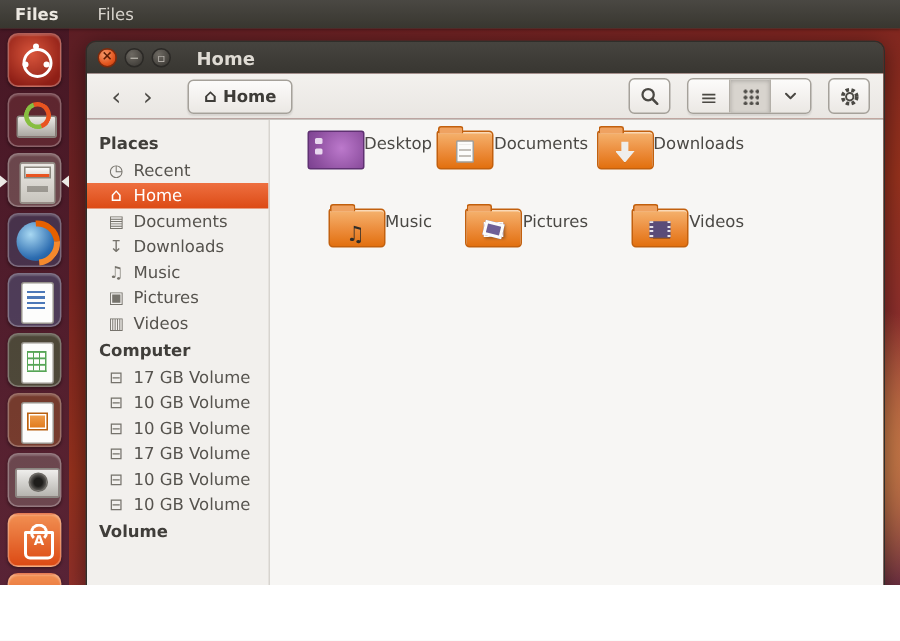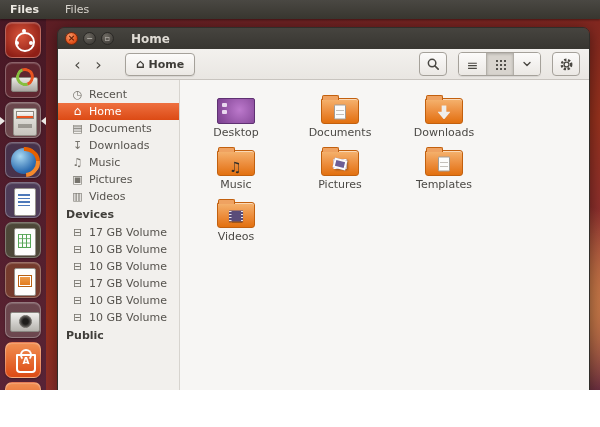--- a/index.html
+++ b/index.html
@@ -128,21 +128,21 @@
   .sic.download::before { content:"↧"; }
   .sic.music::before    { content:"♫"; }
   .sic.pictures::before { content:"▣"; }
   .sic.videos::before   { content:"▥"; }
   .sic.trash::before    { content:"▯"; }
   .sic.volume::before   { content:"⊟"; }
   .sic.computer::before { content:"⊡"; }
   .sic.network::before  { content:"⊞"; }
   .main { flex:1; background:#F7F6F4; padding:7px 0 0 4px; }
   .gridwrap { display:flex; flex-wrap:wrap; width:330px; }
-  .cell { width:104px; height:52px; display:flex; flex-direction:column; align-items:center; justify-content:flex-end; }
+  .cell { width:104px; height:52px; display:flex; flex-direction:row; align-items:flex-start; justify-content:flex-end; }
   .flabel { font-size:11px; color:#4B4945; line-height:13px; margin-top:2px; }
   .ficon { position:relative; width:38px; height:26px; }
   .ficon.folder { background:linear-gradient(180deg,#F5B36F 0%,#EC8C3B 55%,#E2700F 100%);
     border:1px solid #C2600E; border-radius:2px 3px 3px 3px; box-shadow:inset 0 1px 0 rgba(255,255,255,.5); }
   .ficon.folder::before { content:""; position:absolute; top:-4px; left:0; width:15px; height:4px;
     background:#EFA261; border:1px solid #C2600E; border-bottom:none; border-radius:2px 2px 0 0; }
   .ficon.desktop { background:radial-gradient(circle at 60% 45%, #BC79CC, #8D4F9F 70%, #7B4190);
     border:1px solid #5F3172; border-radius:2px; }
   .ficon.desktop::before { content:""; position:absolute; left:4px; top:4px; width:5px; height:4px;
     background:rgba(240,228,245,.92); box-shadow:0 7px 0 rgba(240,228,245,.92); border-radius:1px; }
@@ -266,20 +266,21 @@
         <svg width="15" height="15" viewBox="0 0 16 16">
           <circle cx="8" cy="8" r="5" fill="none" stroke="#4A4843" stroke-width="2.6" stroke-dasharray="2.4 1.7"></circle>
           <circle cx="8" cy="8" r="2.6" fill="none" stroke="#4A4843" stroke-width="1.4"></circle>
         </svg>
       </span>
     </div>
 
     <div class="wbody">
 
       <div class="sidebar">
+        <div class="shead">Places</div>
         <div>
 
             <div class="srow">
               <span class="sic recent"></span>
               <span>Recent</span>
             </div>
 
             <div class="srow selected">
               <span class="sic home"></span>
               <span>Home</span>
@@ -304,21 +305,21 @@
               <span class="sic pictures"></span>
               <span>Pictures</span>
             </div>
 
             <div class="srow">
               <span class="sic videos"></span>
               <span>Videos</span>
             </div>
 
           </div>
-        <div class="shead">Devices</div>
+        <div class="shead">Computer</div>
         <div>
 
             <div class="srow">
               <span class="sic volume"></span>
               <span>17 GB Volume</span>
             </div>
 
             <div class="srow">
               <span class="sic volume"></span>
               <span>10 GB Volume</span>
@@ -338,21 +339,21 @@
               <span class="sic volume"></span>
               <span>10 GB Volume</span>
             </div>
 
             <div class="srow">
               <span class="sic volume"></span>
               <span>10 GB Volume</span>
             </div>
 
           </div>
-        <div class="shead">Public</div>
+        <div class="shead">Volume</div>
       </div>
 
       <div class="main">
         <div class="gridwrap">
 
             <div class="cell">
               <span class="ficon desktop">
                 <span class="emblem"></span>
               </span>
               <span class="flabel">Desktop</span>
@@ -380,26 +381,20 @@
             </div>
 
             <div class="cell">
               <span class="ficon folder">
                 <span class="emblem pictures"></span>
               </span>
               <span class="flabel">Pictures</span>
             </div>
 
 
-            <div class="cell">
-              <span class="ficon folder">
-                <span class="emblem doc"></span>
-              </span>
-              <span class="flabel">Templates</span>
-            </div>
 
             <div class="cell">
               <span class="ficon folder">
                 <span class="emblem videos"></span>
               </span>
               <span class="flabel">Videos</span>
             </div>
           </div>
       </div>
 

